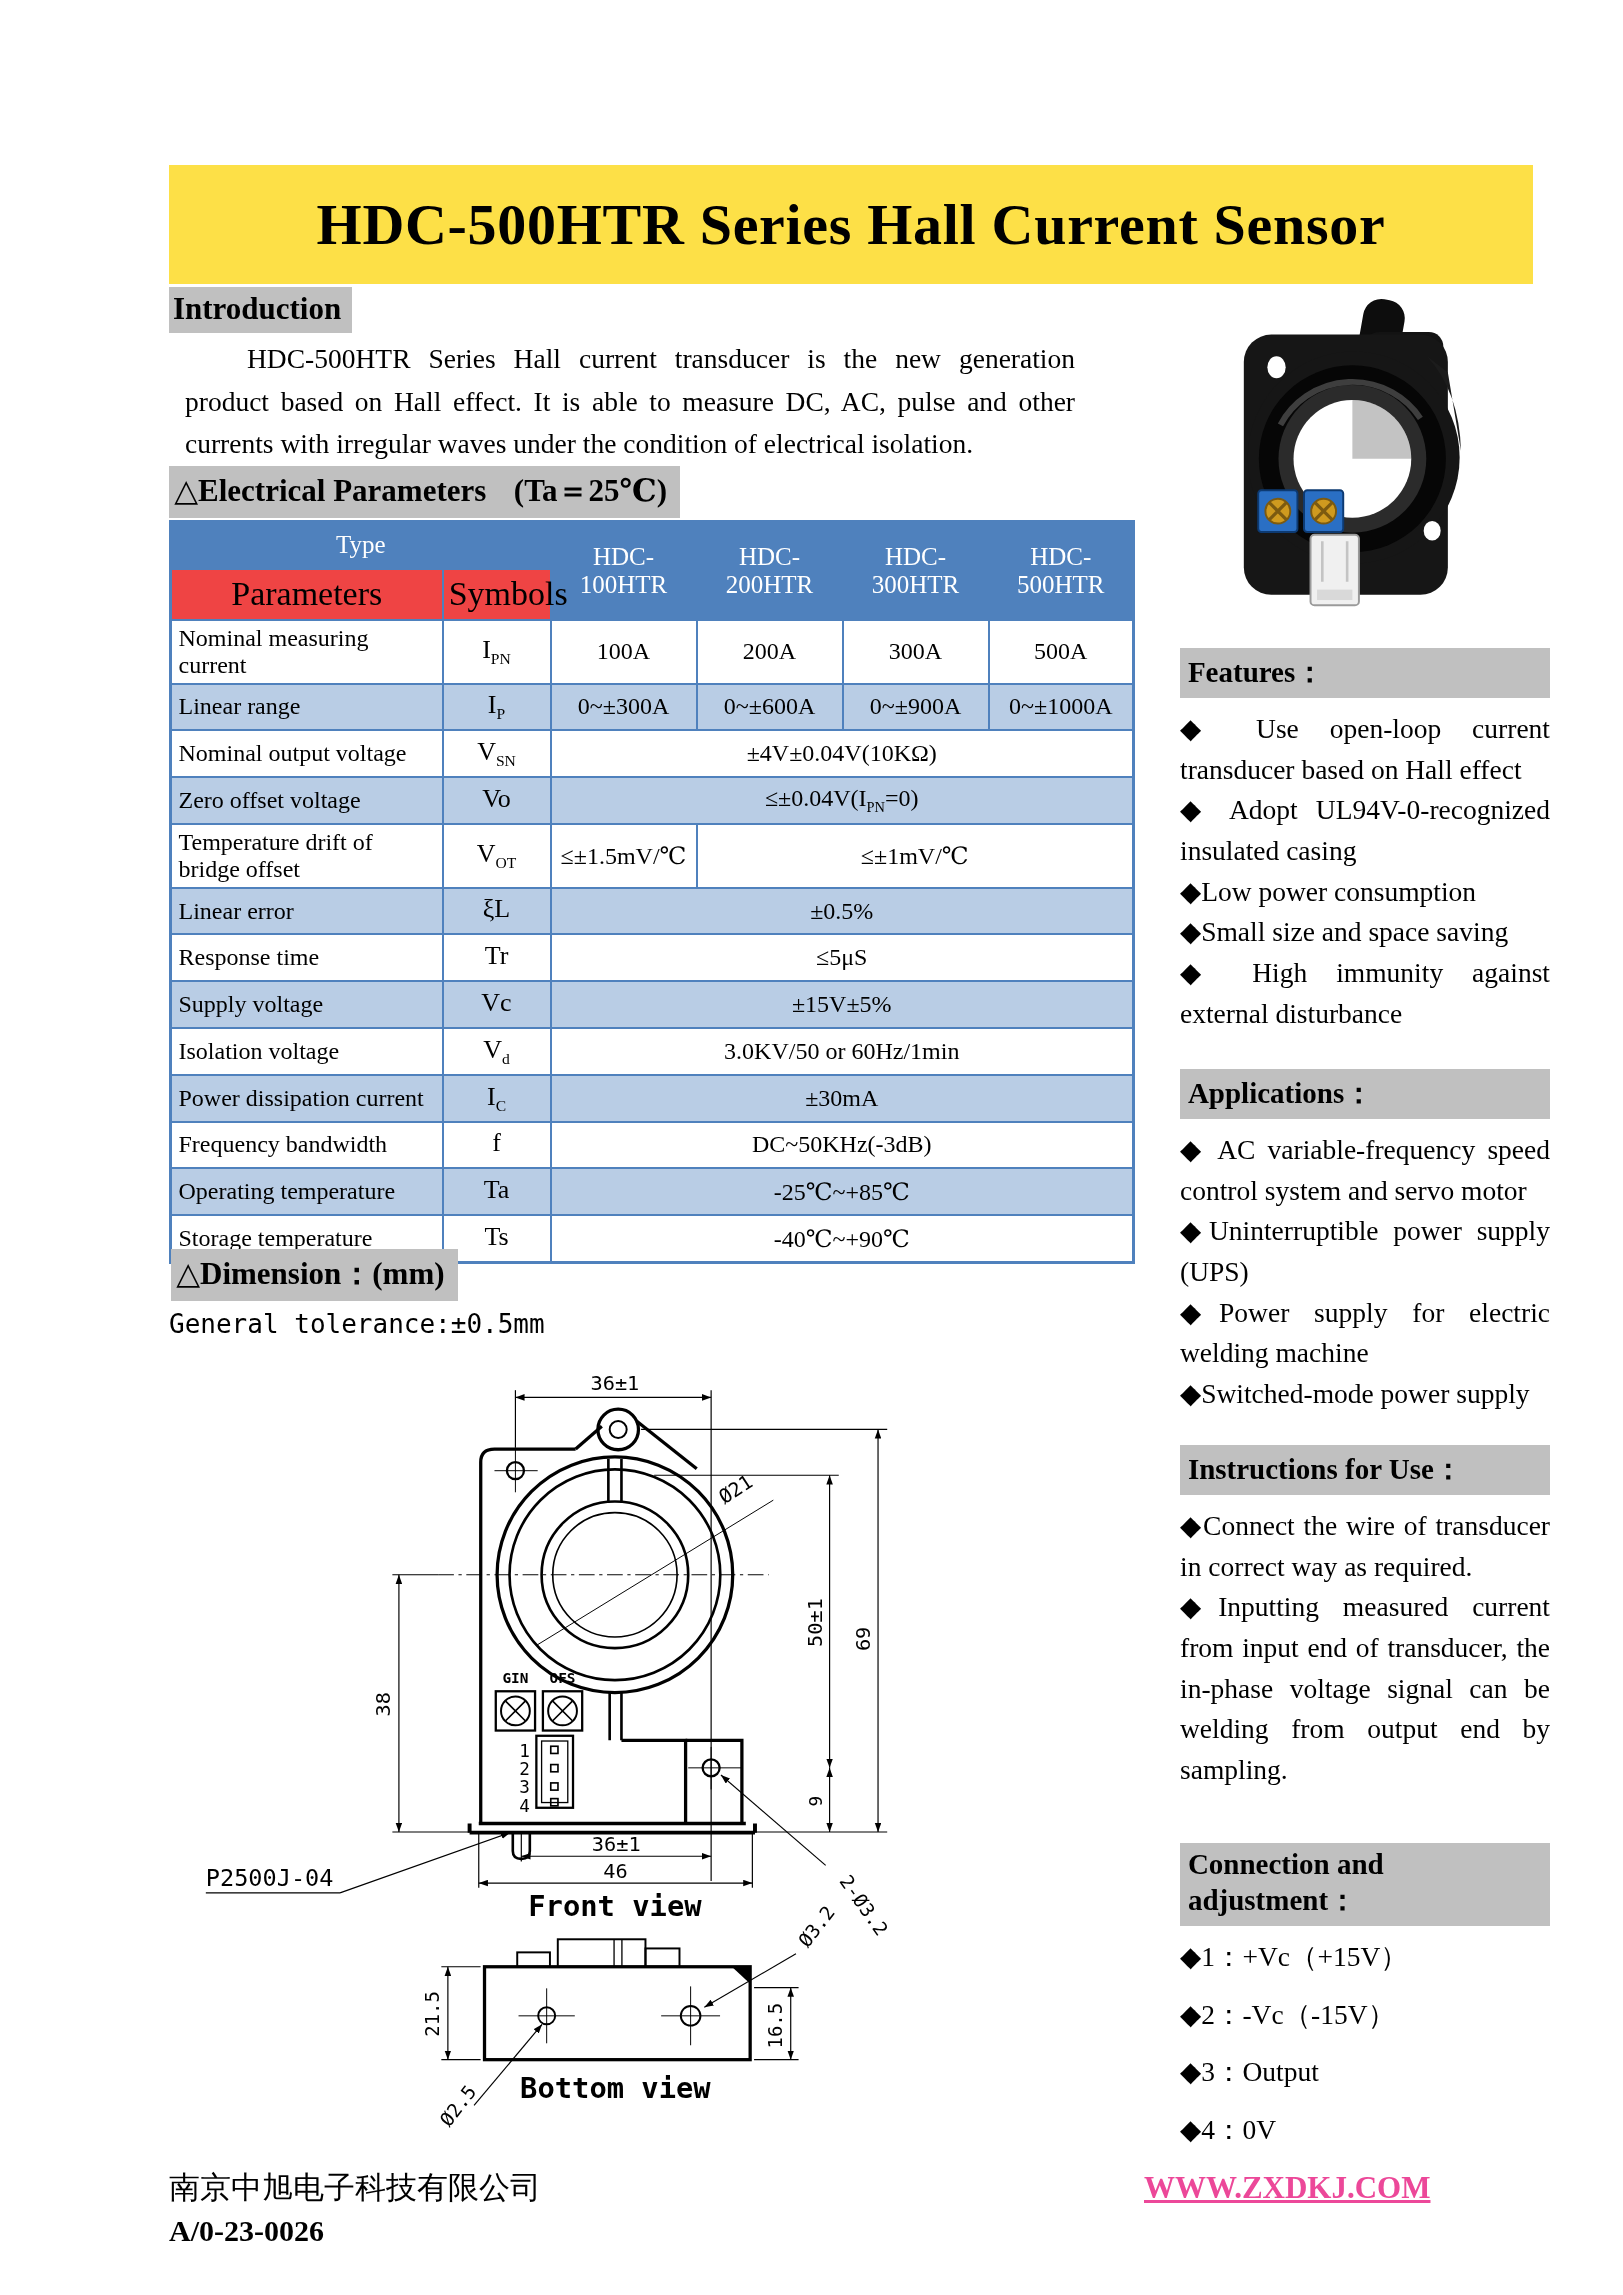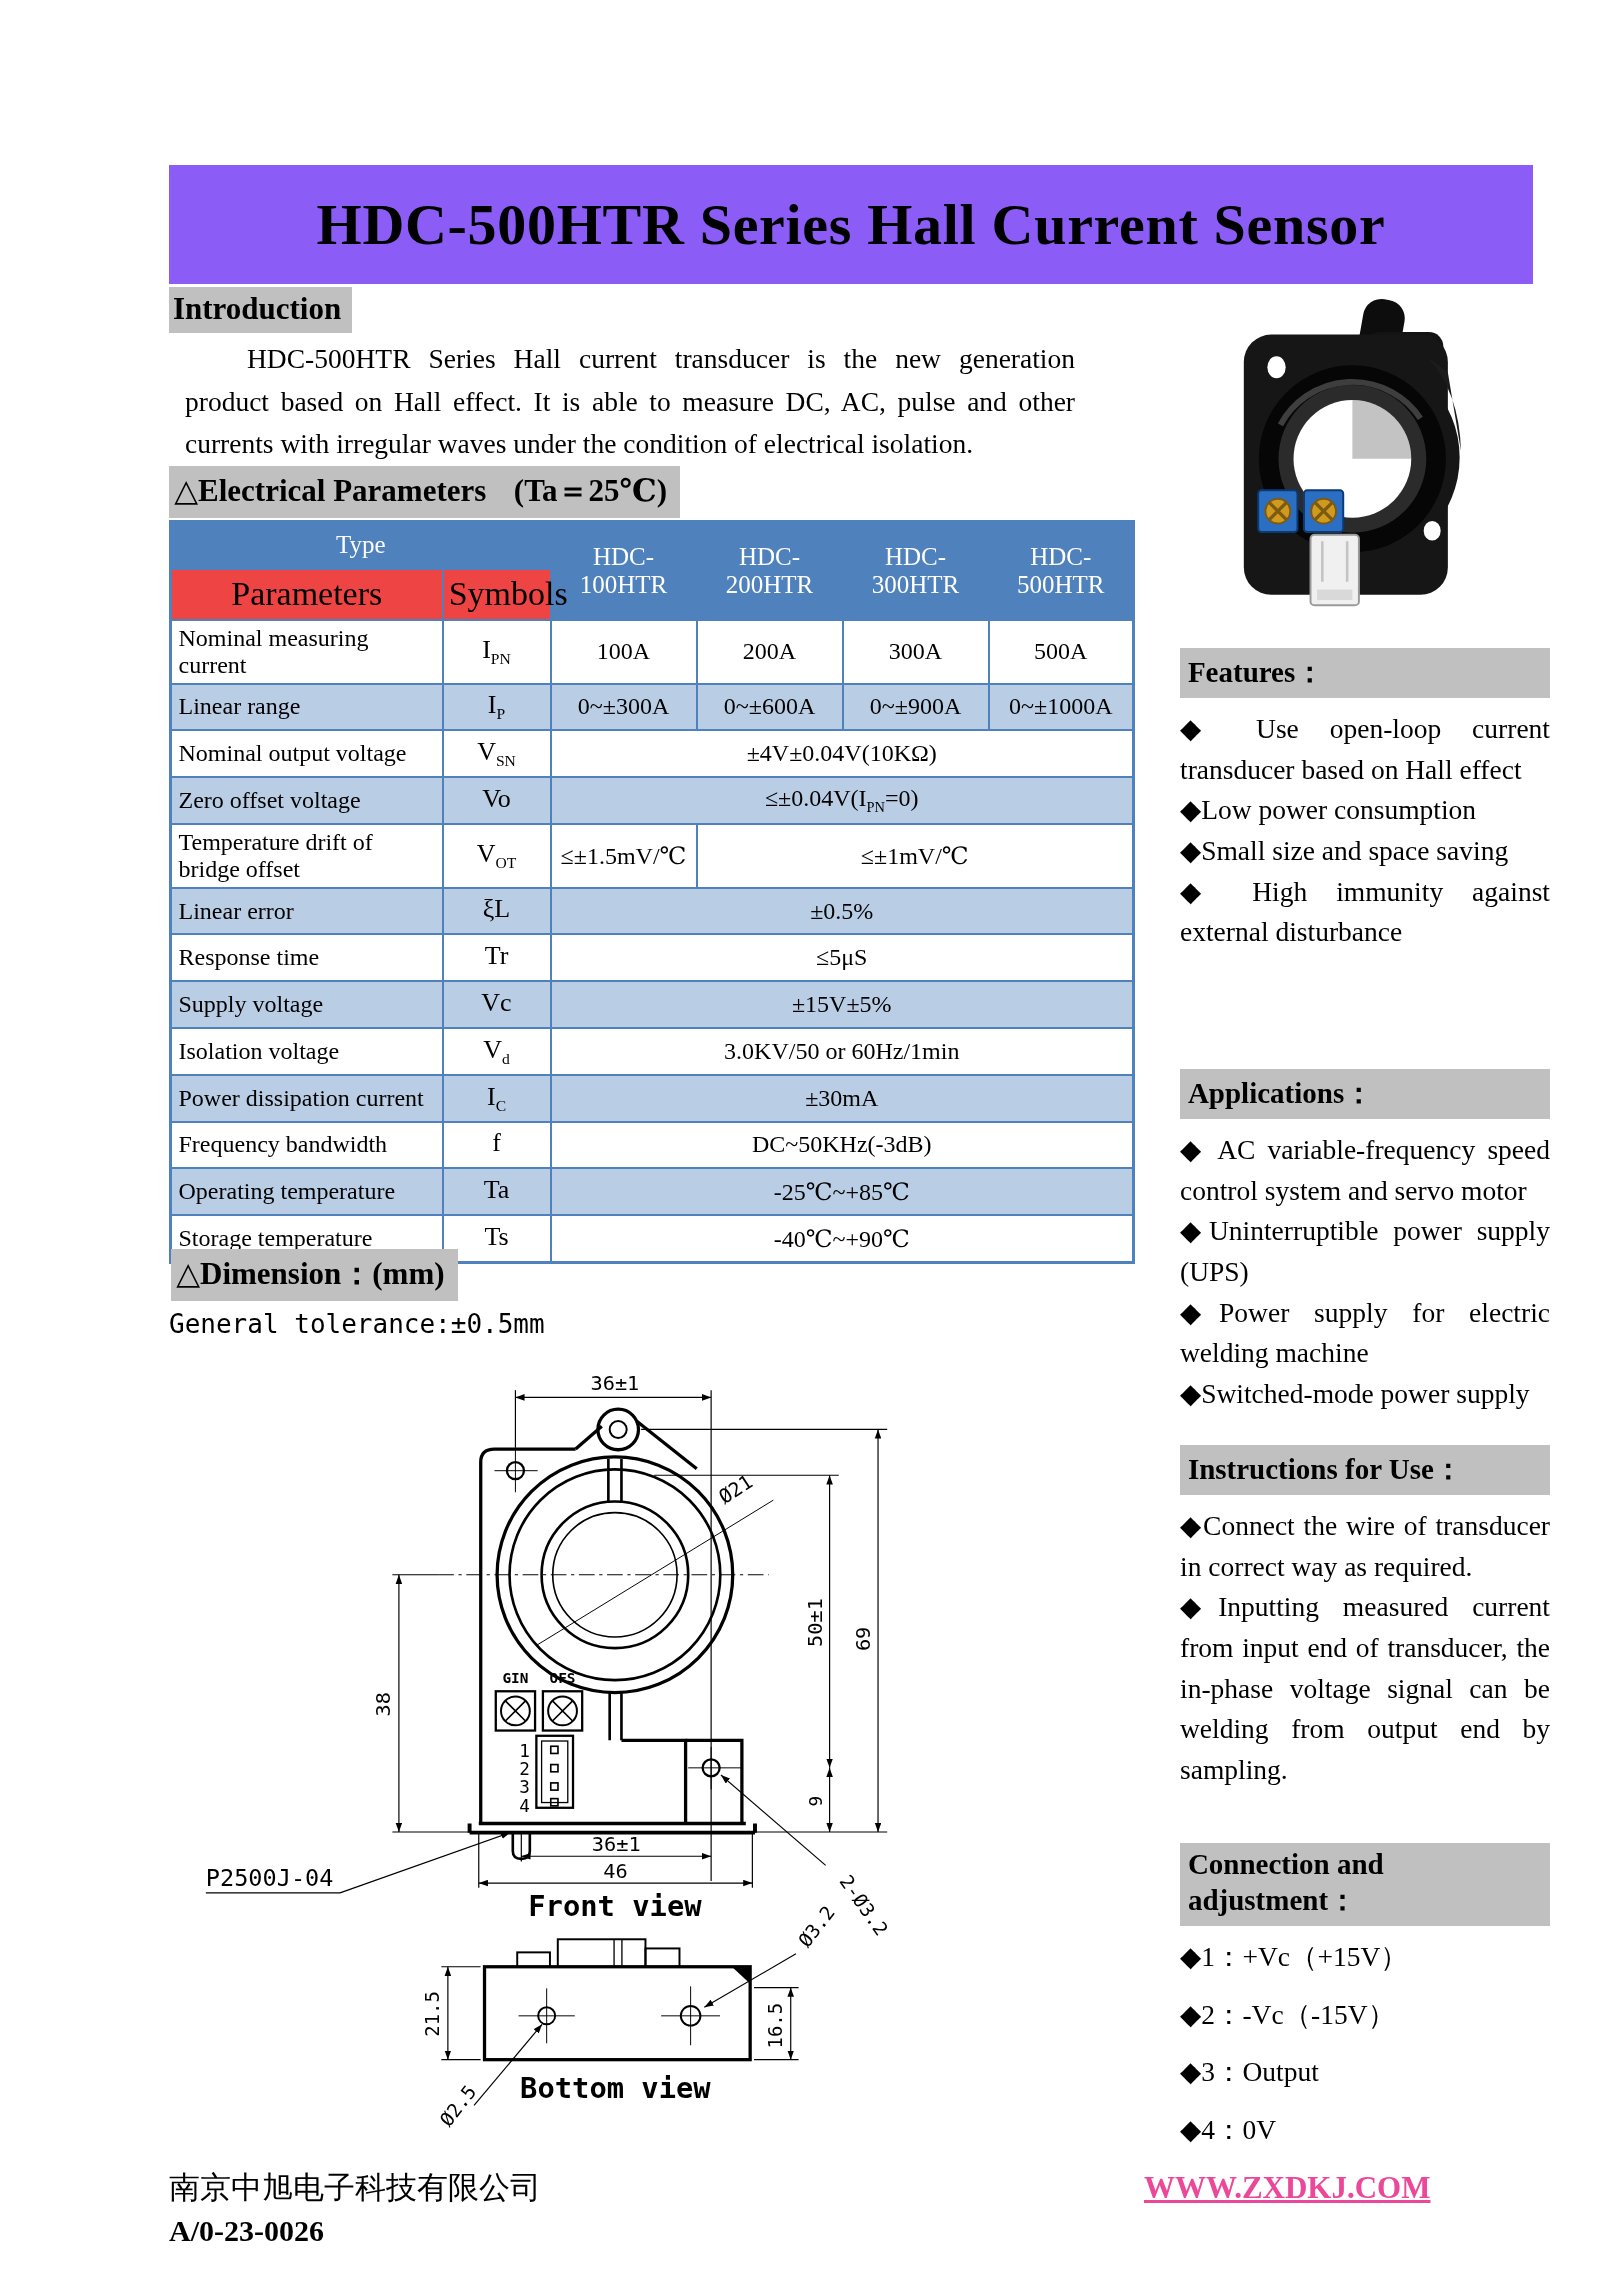--- a/index.html
+++ b/index.html
@@ -3,21 +3,21 @@
 <meta charset="utf-8">
 <style>
   html,body { margin:0; padding:0; background:#9a9a9a; }
   .page {
     position:relative; width:1623px; height:2295px; background:#ffffff;
     font-family:"Liberation Serif","DejaVu Serif",serif; color:#000; overflow:hidden;
   }
   
   .banner {
     position:absolute; left:169px; top:165px; width:1364px; height:119px;
-    background:#8b5cf6; display:flex; align-items:center; justify-content:center;
+    background:#fde047; display:flex; align-items:center; justify-content:center;
   }
   .banner span { font-size:58px; font-weight:bold; color:#000; letter-spacing:0.7px; }
   
   .graybox { position:absolute; background:#c0c0c0; font-weight:bold; }
   .lbl-intro { left:169px; top:287px; font-size:31px; padding:3.9px 10.5px 6.5px 3.9px; }
   .lbl-elec  { left:169px; top:466px; font-size:31px; padding:3.9px 13px 6.5px 5.2px; }
   .lbl-elec .cond { margin-left:27.5px; }
   .lbl-dim   { left:171px; top:1249px; font-size:31px; padding:3.9px 13px 6.5px 5.2px; }
   
   .intro-text {
@@ -336,20 +336,21 @@
     <text x="574" y="140" font-size="29" text-anchor="middle" transform="rotate(-90 574 140)">16.5</text>
     <text x="614" y="22" font-size="29" transform="rotate(-52 614 22)">Ø3.2</text>
     <text x="66" y="296" font-size="29" transform="rotate(-52 66 296)">Ø2.5</text>
     <text class="caption" x="320" y="250" text-anchor="middle">Bottom view</text>
   </svg>
 
   <div class="side-sec" id="sec-features">
     <div class="side-head">Features：</div>
     <ul class="side-list">
       <li>◆ Use open-loop current transducer based on Hall effect</li>
+      <li>◆ Adopt UL94V-0-recognized insulated casing</li>
       <li>◆Low power consumption</li>
       <li>◆Small size and space saving</li>
       <li>◆ High immunity against external disturbance</li>
     </ul>
   </div>
 
   <div class="side-sec" id="sec-apps">
     <div class="side-head">Applications：</div>
     <ul class="side-list">
       <li>◆ AC variable-frequency speed control system and servo motor</li>

